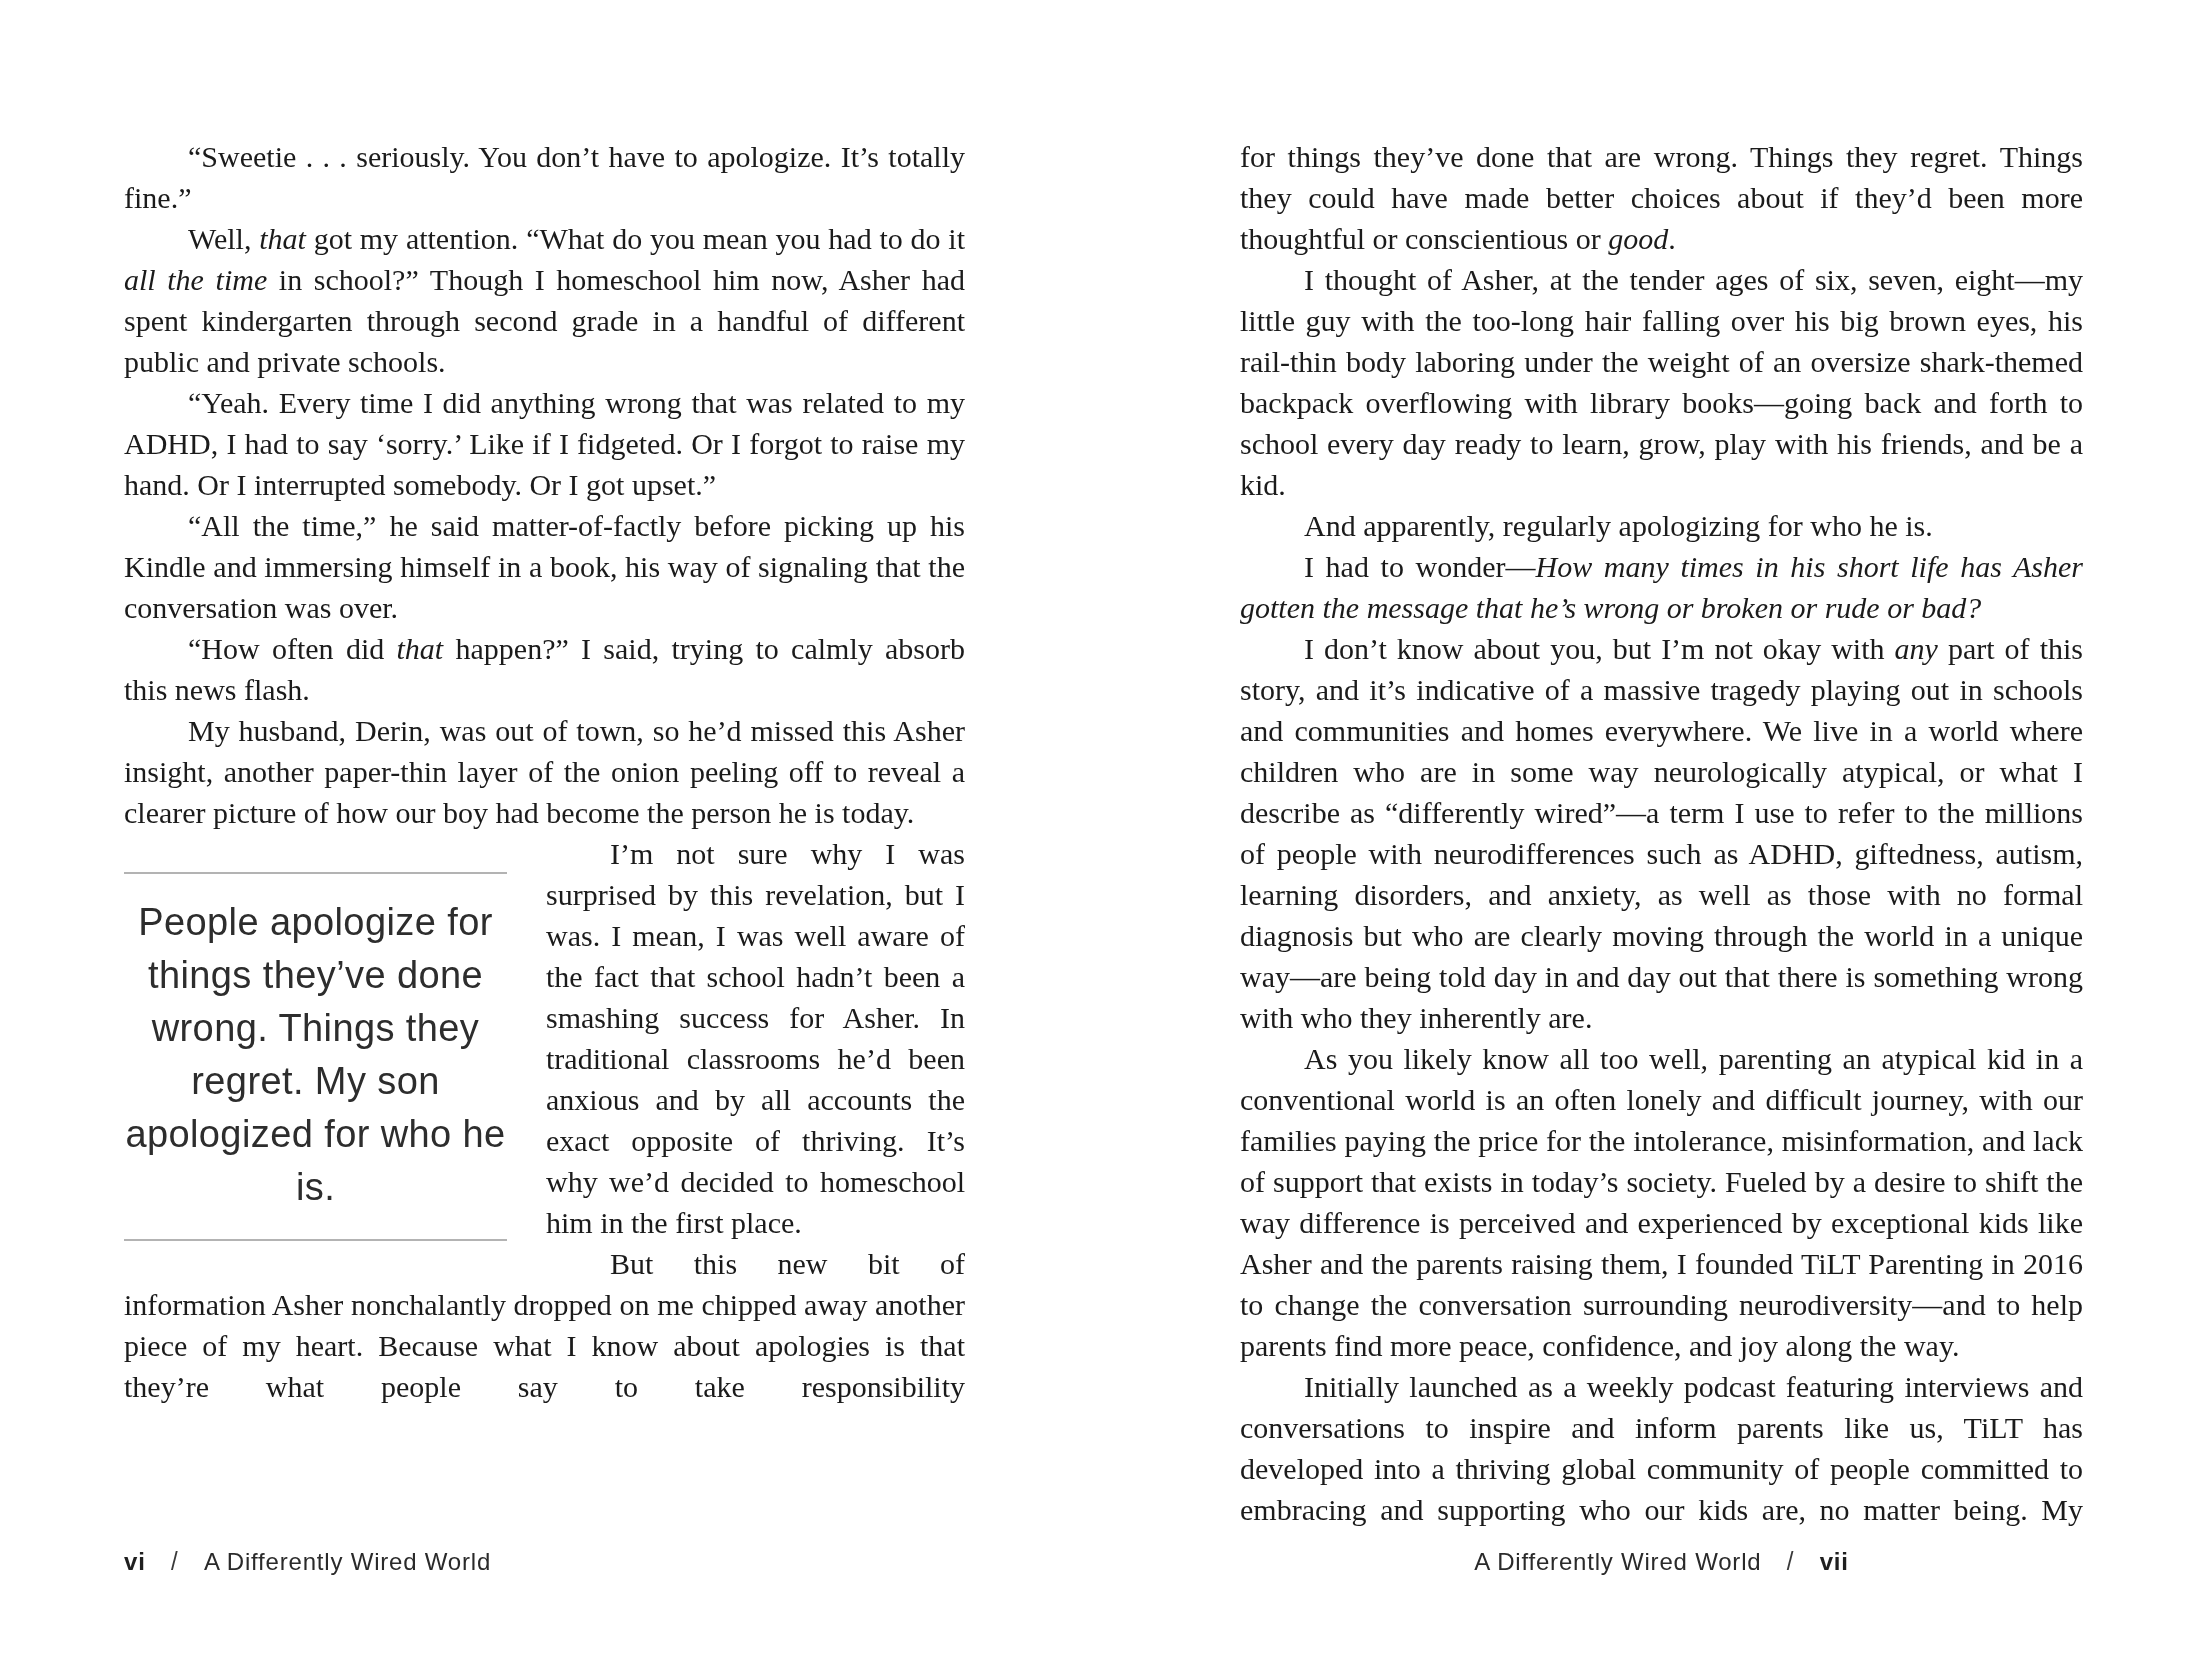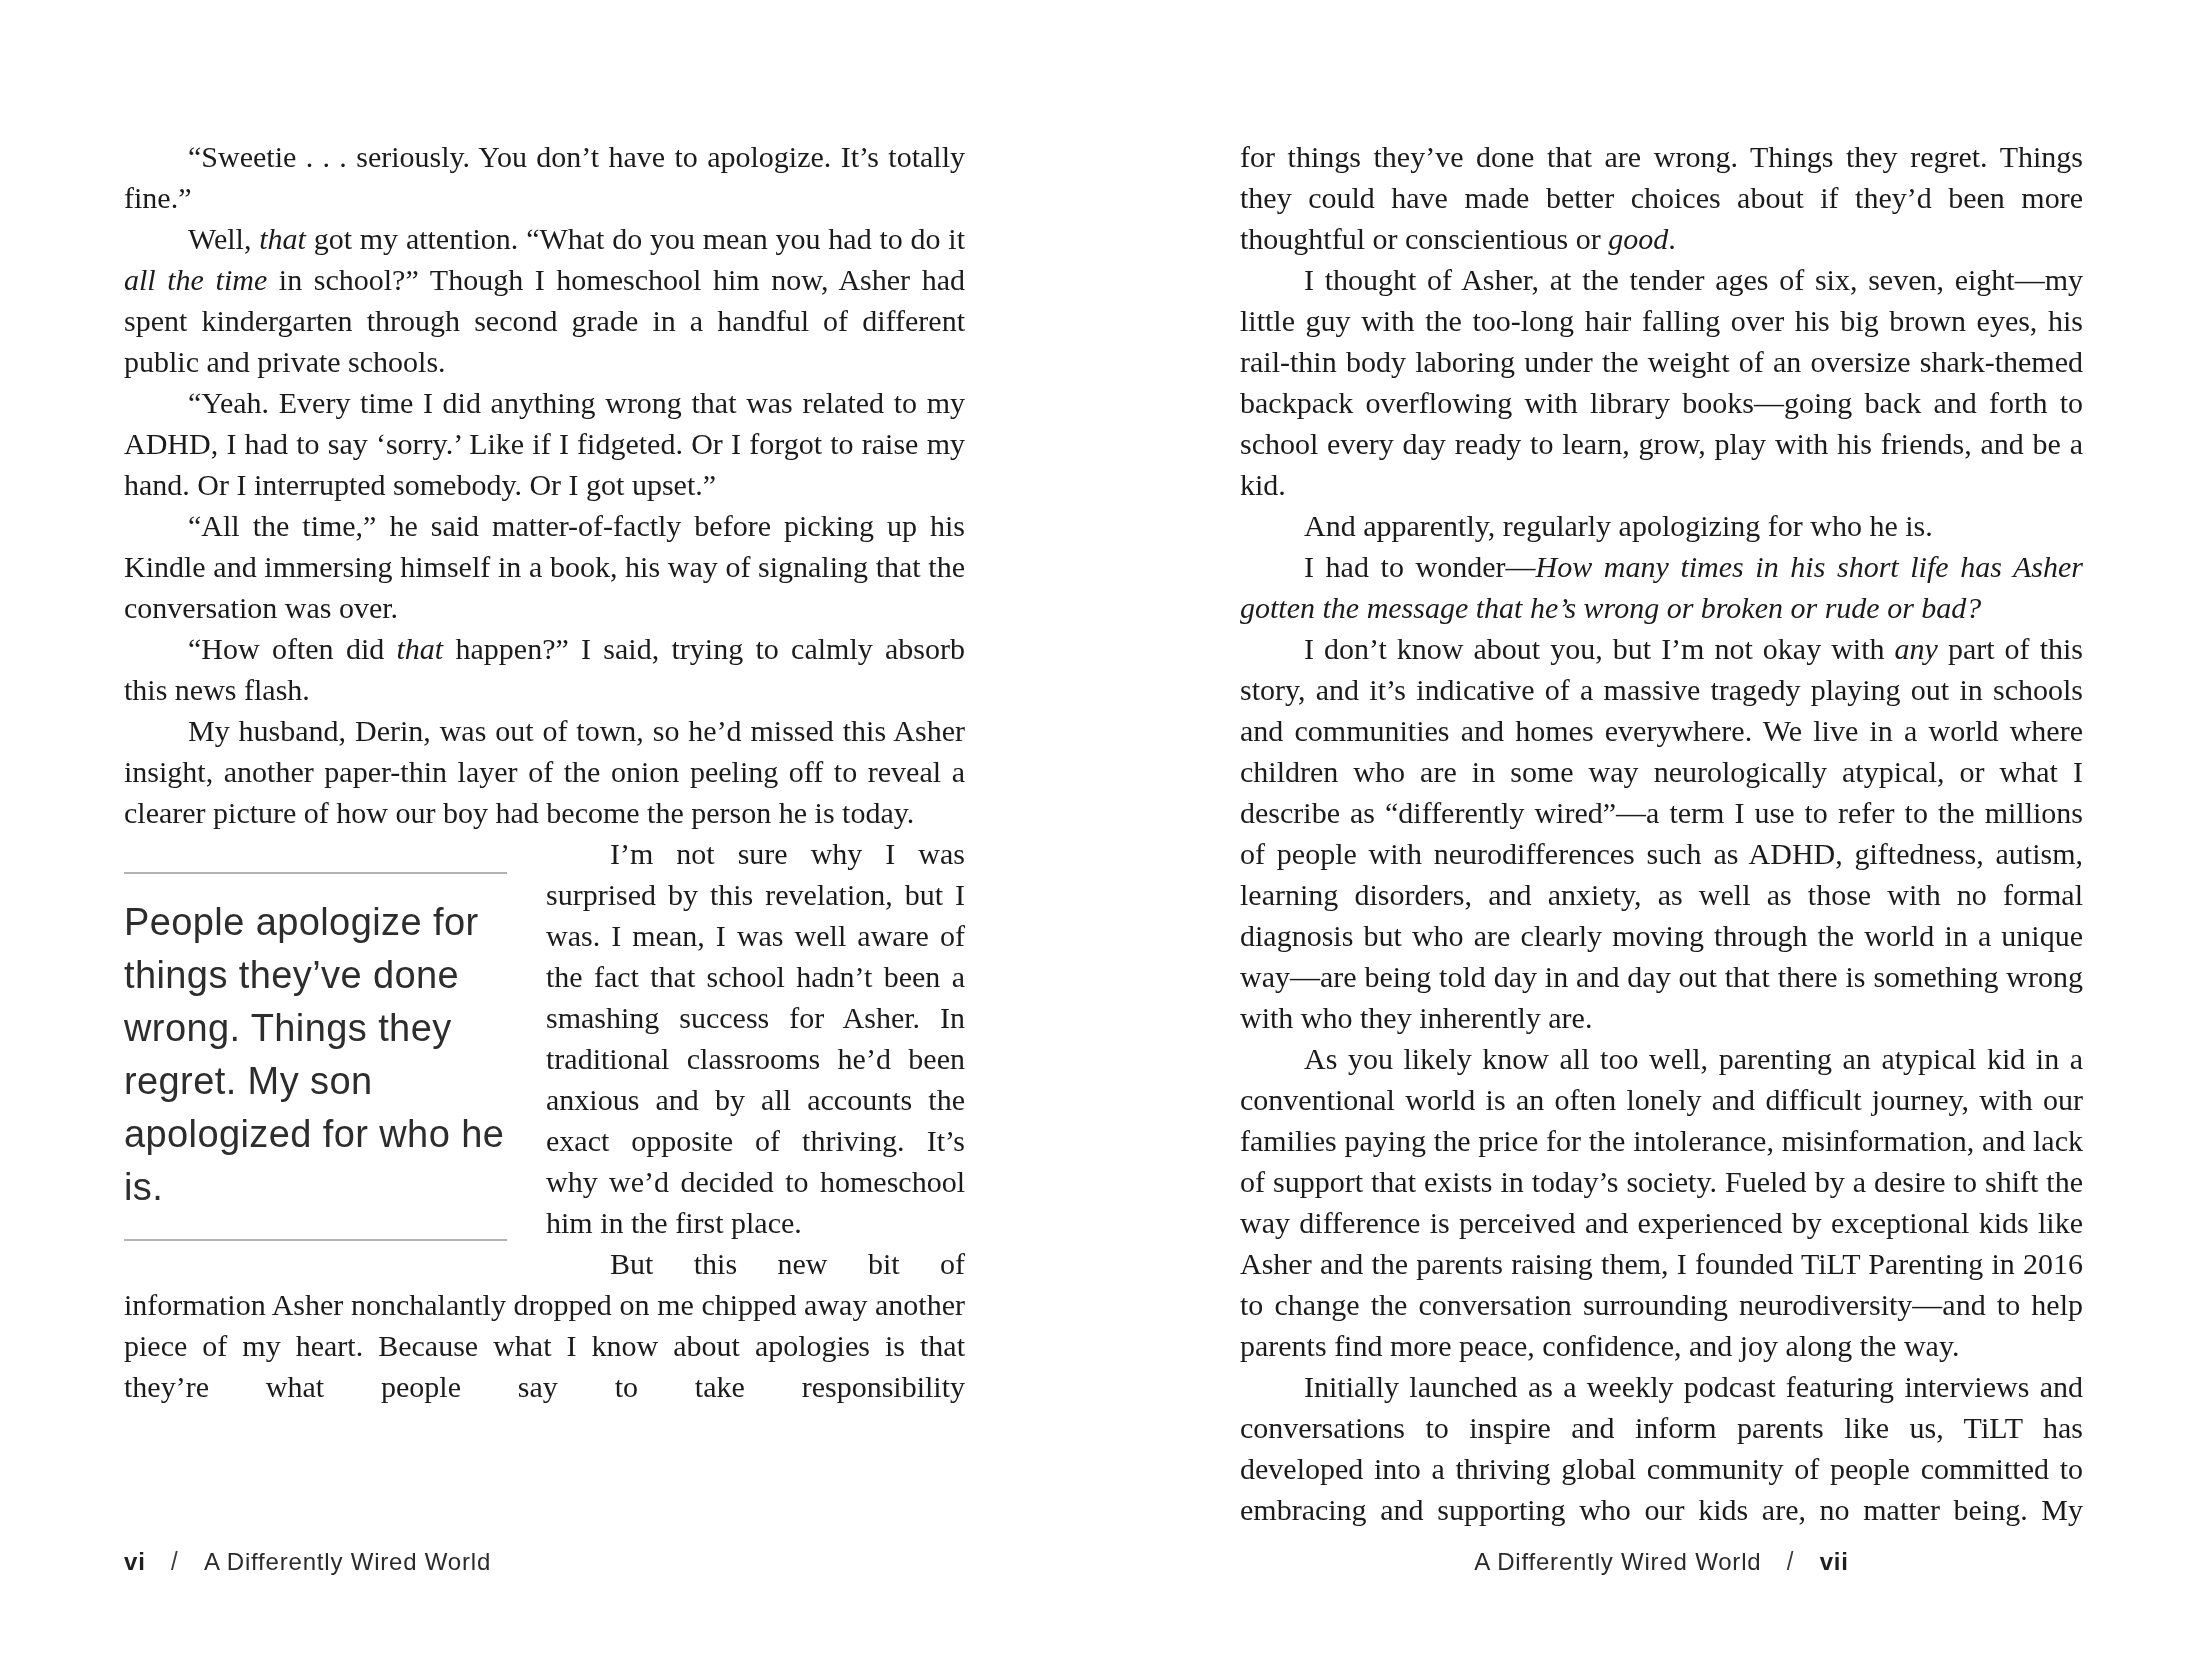--- a/index.html
+++ b/index.html
@@ -47,21 +47,21 @@
     padding: 22px 0 25.4px 0;
   }
   .pq-text {
     margin: 0;
     font-family: "Liberation Sans", sans-serif;
     font-weight: 400;
     font-size: 38px;
     line-height: 53px;
     letter-spacing: 0.4px;
     color: #2d2d2d;
-    text-align: left;
+    text-align: center;
   }
 
   .page-footer {
     position: absolute;
     top: 1411px;
     left: 0;
     width: 100%;
     font-family: "Liberation Sans", sans-serif;
     font-size: 24px;
     line-height: 29px;

